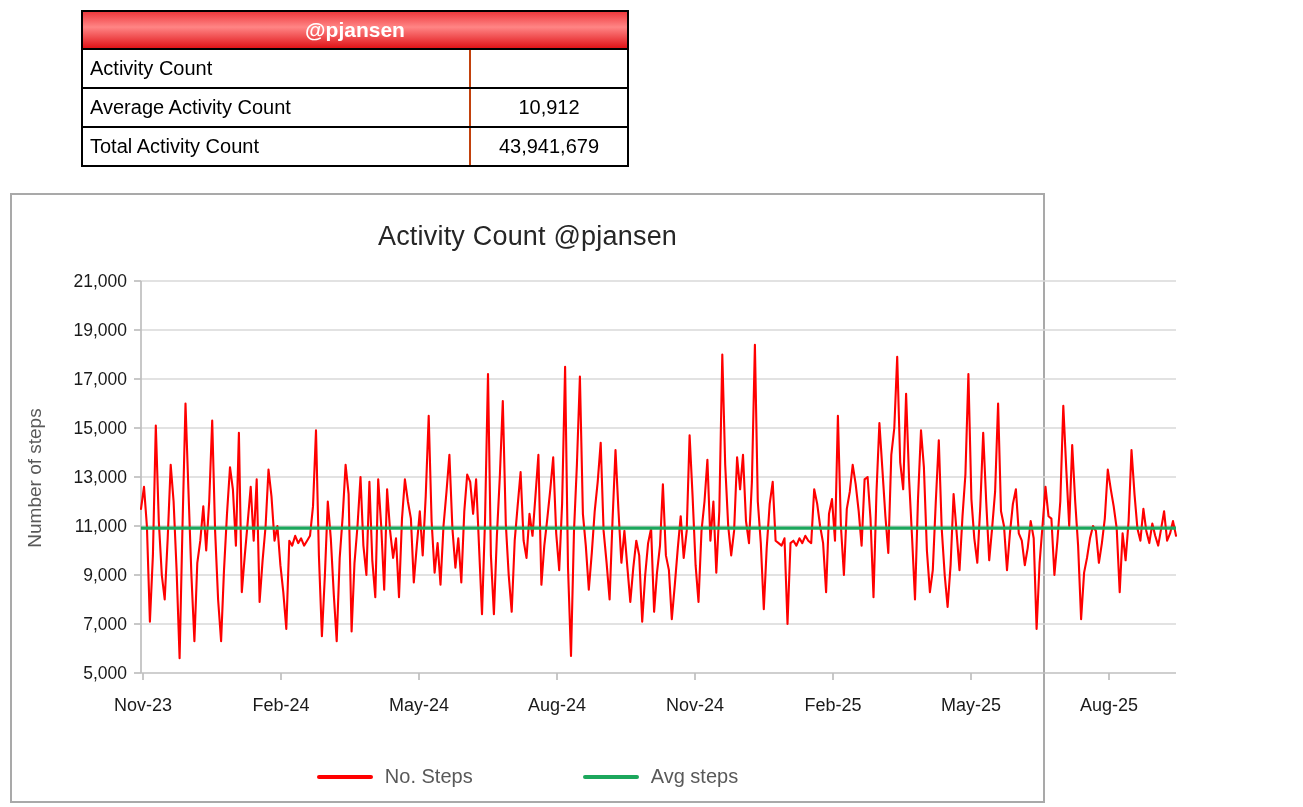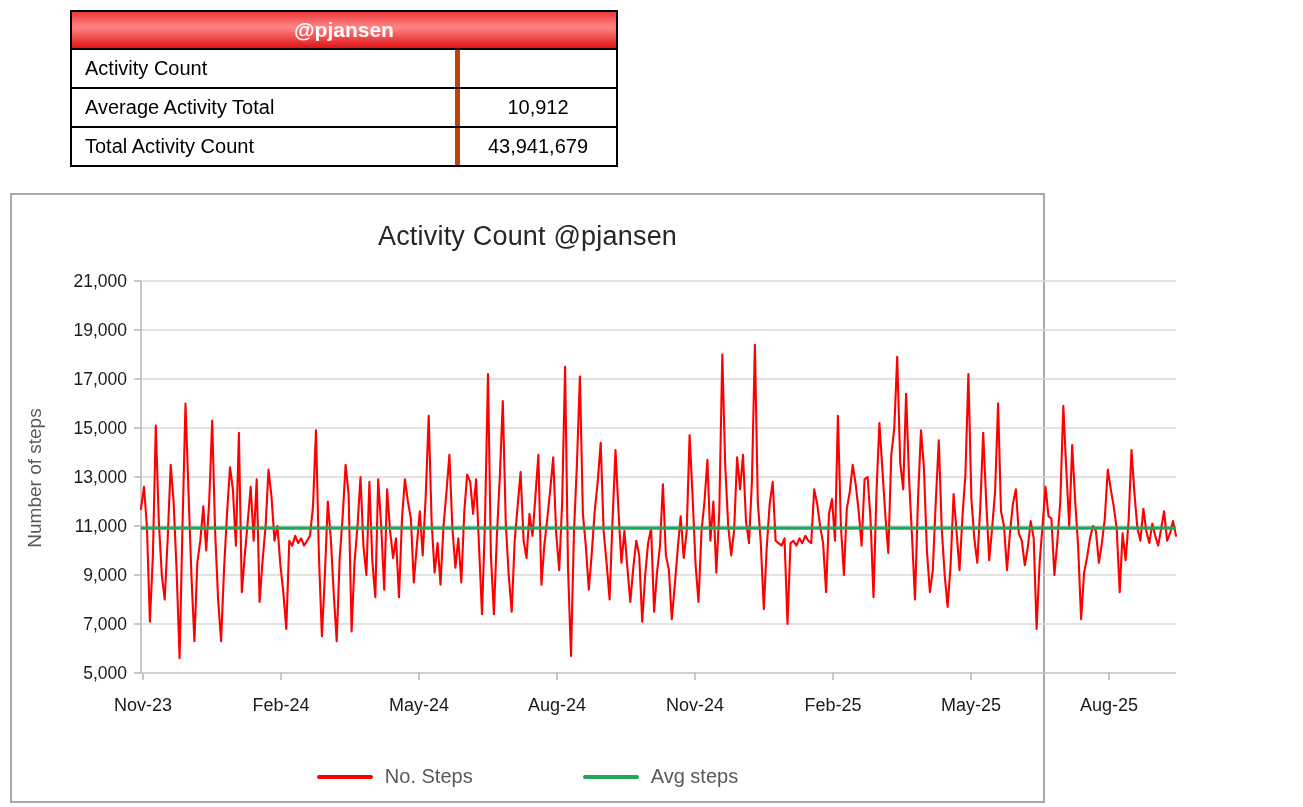--- a/index.html
+++ b/index.html
@@ -2,32 +2,32 @@
 <html><head>
 <meta charset="utf-8">
 <style>
   html,body{margin:0;padding:0;}
   body{
     width:1303px;height:807px;background:#ffffff;position:relative;overflow:hidden;
     font-family:"Liberation Sans",sans-serif;
   }
   
   .stats-table{
-    position:absolute;left:70px;top:10px;width:548px;
+    position:absolute;left:81px;top:10px;width:548px;
     border:2px solid #000;box-sizing:border-box;background:#fff;
   }
   .stats-header{
     height:36px;line-height:36px;text-align:center;
     color:#fff;font-size:21px;font-weight:bold;
     background:linear-gradient(180deg,#ee393d 0%,#ff8585 42%,#e01418 100%);
     border-bottom:2px solid #000;
   }
   .stats-row{display:grid;grid-template-columns:388px 156px;height:37px;border-bottom:2px solid #000;}
   .stats-row:last-child{border-bottom:none;}
-  .stats-label{padding-left:13px;font-size:20px;color:#000;line-height:37px;border-right:5px solid #c2410c;white-space:nowrap;}
+  .stats-label{padding-left:7px;font-size:20px;color:#000;line-height:37px;border-right:2px solid #c2410c;white-space:nowrap;}
   .stats-value{font-size:20px;color:#000;line-height:37px;text-align:center;}
   
   .chart-panel{
     position:absolute;left:10px;top:193px;width:1035px;height:610px;
     border:2px solid #a9a9a9;box-sizing:border-box;background:#fff;
   }
   .chart-title{
     position:absolute;top:26px;left:0;width:100%;text-align:center;
     font-size:27px;color:#262626;letter-spacing:0.2px;
   }
@@ -50,21 +50,21 @@
 </style>
 </head>
 <body>
 
 <div class="stats-table">
   <div class="stats-header">@pjansen</div>
   <div class="stats-row">
     <div class="stats-label">Activity Count</div>
   </div>
   <div class="stats-row">
-    <div class="stats-label">Average Activity Total</div>
+    <div class="stats-label">Average Activity Count</div>
     <div class="stats-value">10,912</div>
   </div>
   <div class="stats-row">
     <div class="stats-label">Total Activity Count</div>
     <div class="stats-value">43,941,679</div>
   </div>
 </div>
 
 <div class="chart-panel">
   <div class="chart-title">Activity Count @pjansen</div>

